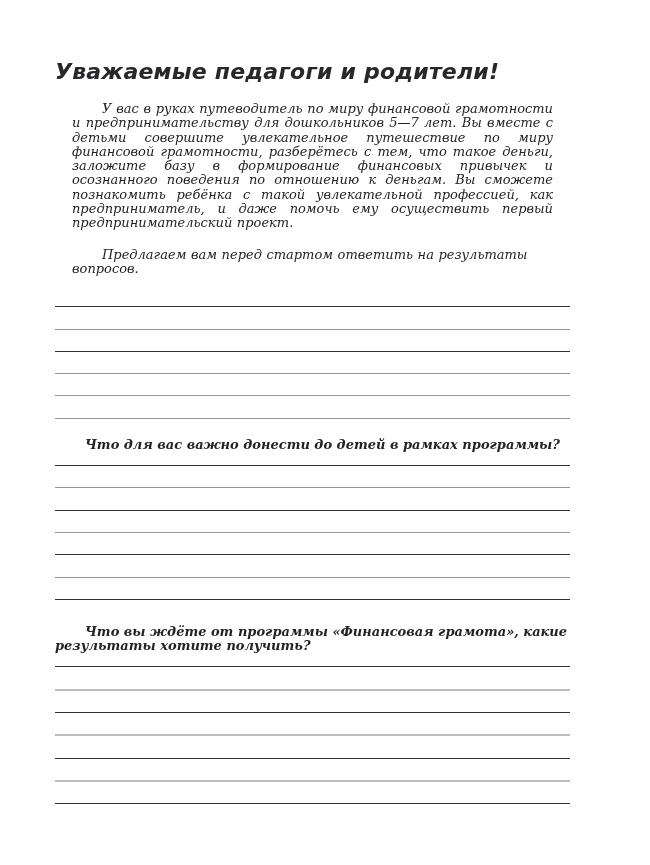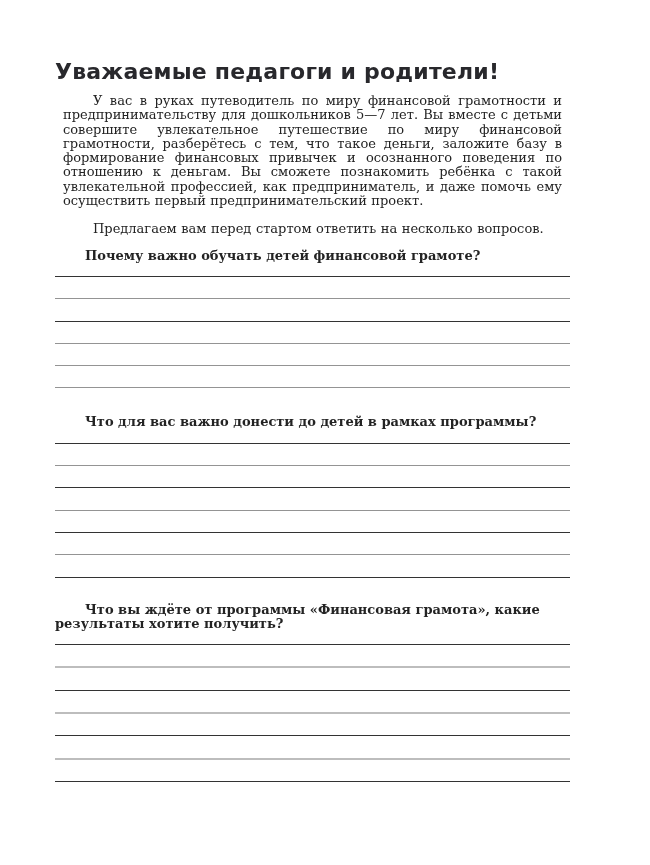--- a/index.html
+++ b/index.html
@@ -10,53 +10,54 @@
   .page {
     position: relative;
     width: 644px;
     height: 865px;
     box-sizing: border-box;
     background: #ffffff;
     padding: 58px 74px 0 55px;
     overflow: hidden;
     font-family: "DejaVu Serif", serif;
     color: #232323;
+    font-style: italic;
   }
   h1.title {
     margin: 0 0 9px 0;
     font-family: "DejaVu Sans", "Liberation Sans", sans-serif;
     font-weight: 700;
     font-size: 22px;
     line-height: 27px;
     letter-spacing: 0.2px;
     color: #28282c;
   }
   p.body {
-    margin: 8px;
+    margin: 17px;
     font-size: 13px;
     line-height: 14.3px;
     word-spacing: 0.4px;
   }
   .indent { text-indent: 30px; }
   .just {
     text-align: justify;
     hyphens: manual;
     -webkit-hyphens: manual;
   }
   p.prompt { margin-top: 14px; }
   p.q {
     margin: 0;
     font-size: 13px;
     line-height: 14.3px;
     font-weight: 700;
     text-indent: 30px;
     text-align: left;
   }
   .qblock-1 { margin-top: 12px; }
-  .qblock-2 { margin-top: 27px; }
+  .qblock-2 { margin-top: 19px; }
   .qblock-3 { margin-top: 25px; }
   .rules { margin: 0; }
   .rules .rule {
     height: 21.3px;
     border-bottom: 1.7px solid #3a3a3a;
   }
   .rules .rule:first-child { height: 13px; }
   .rules .rule-dark   { border-bottom: 1.7px solid #333333; }
   .rules .rule-medium { border-bottom: 1.4px solid #949494; }
   .rules .rule-light  { border-bottom: 2px   solid #bdbdbd; }
@@ -64,24 +65,23 @@
 </head>
 <body>
 
 <div class="page">
 
   <h1 class="title">Уважаемые педагоги и родители!</h1>
 
   <p class="body indent just">У вас в руках путеводитель по миру финансовой грамотности и предпри­нимательству для дошкольников 5—7 лет. Вы вместе с детьми совершите увлекательное путешествие по миру финансовой грамотности, разберётесь с тем, что такое деньги, заложите базу в формирование финансовых привы­чек и осознанного поведения по отношению к деньгам. Вы сможете позна­комить ребёнка с такой увлекательной профессией, как предприниматель, и даже помочь ему осуществить первый предпринимательский проект.</p>
 
 
-  <p class="body indent prompt">Предлагаем вам перед стартом ответить на несколько вопросов.</p>
+  <p class="body indent prompt">Предлагаем вам перед стартом ответить на результаты вопросов.</p>
 
   <section class="qblock qblock-1">
-    <p class="q">Почему важно обучать детей финансовой грамоте?</p>
     <div class="rules">
         <div class="rule rule-dark"></div>
         <div class="rule rule-medium"></div>
         <div class="rule rule-dark"></div>
         <div class="rule rule-medium"></div>
         <div class="rule rule-medium"></div>
         <div class="rule rule-medium"></div>
       </div>
   </section>
 

